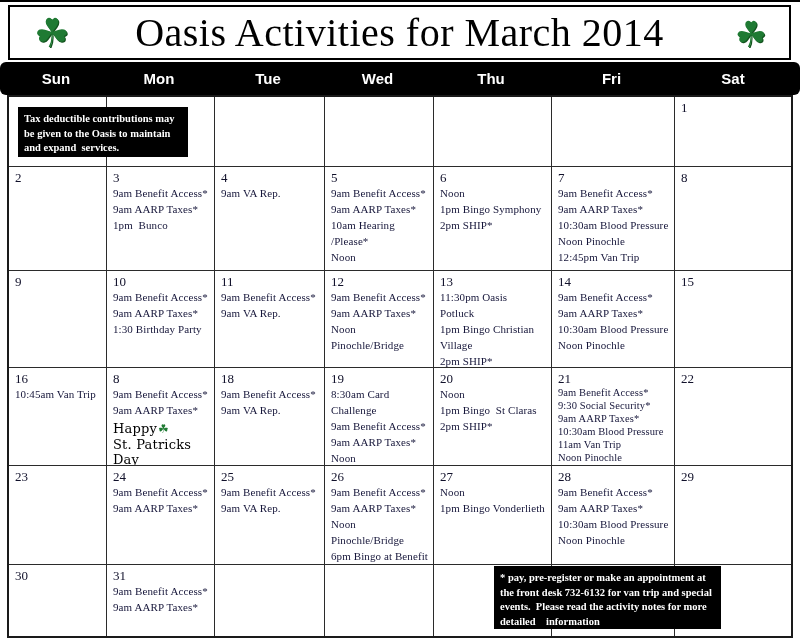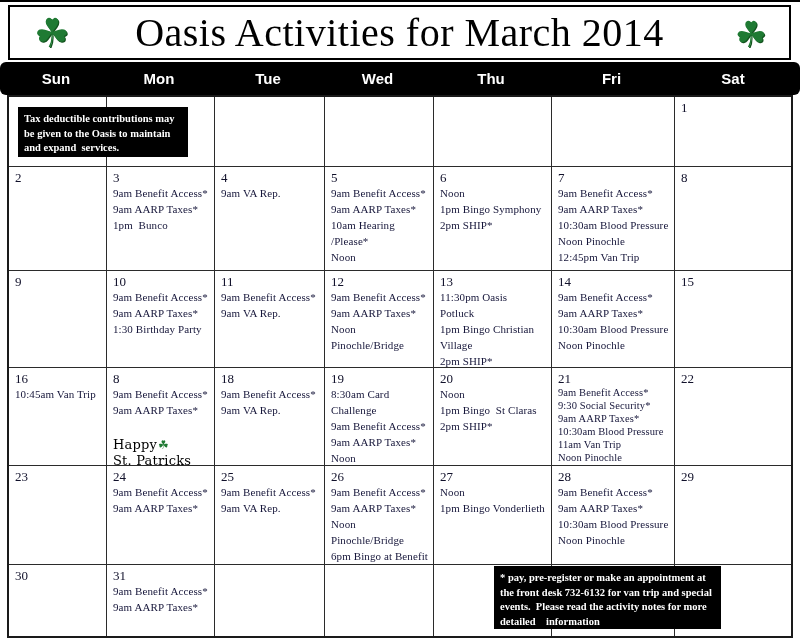--- a/index.html
+++ b/index.html
@@ -46,21 +46,21 @@
   }
   .cell:nth-child(7n){border-right:none;}
   .cell:nth-child(n+36){border-bottom:none;}
   .daynum{font-size:13px; line-height:15px; color:#10102a; height:15px;}
   .evt{
     font-size:11px; line-height:16px; color:#16163a;
     white-space:pre-wrap; letter-spacing:0.1px;
   }
   .events.dense .evt{line-height:13px; font-size:10.5px;}
   .holiday{
-    margin-top:19px; font-family:"DejaVu Serif", serif; font-size:13px;
+    margin-top:3px; font-family:"DejaVu Serif", serif; font-size:13px;
     line-height:15px; color:#000; letter-spacing:0.2px;
   }
   .holiday .sham{
     font-family:"DejaVu Sans", sans-serif; color:#1f7a33; font-size:12px;
     margin-left:1px;
   }
   .note{
     position:absolute; background:#000; color:#fff;
     font-family:"Liberation Serif", serif; font-weight:bold;
     white-space:pre-wrap; box-sizing:border-box; padding:5px 6px;

